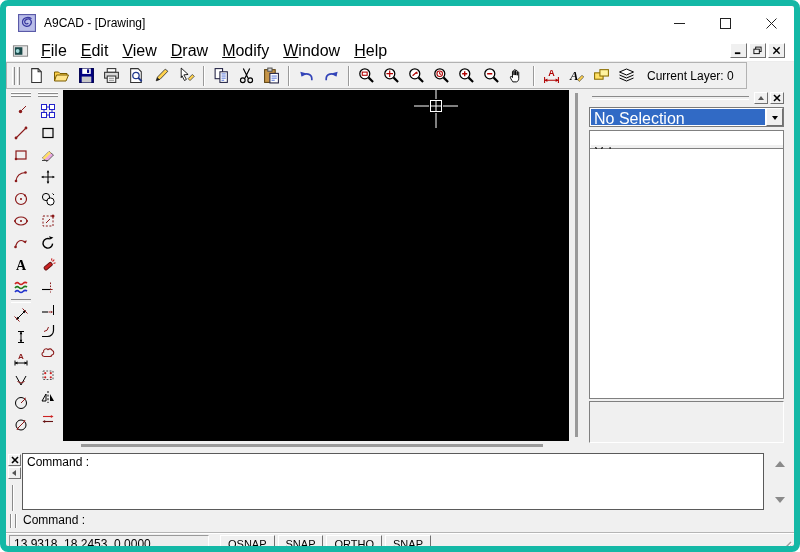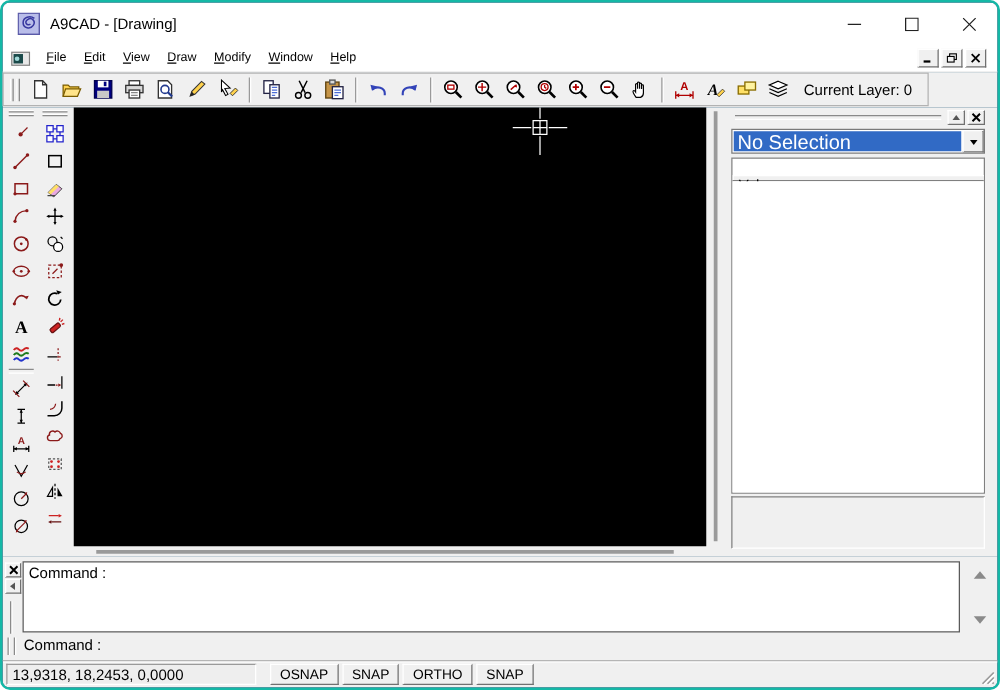--- a/index.html
+++ b/index.html
@@ -1,35 +1,35 @@
 <!DOCTYPE html>
 <html><head>
 <meta charset="utf-8">
 <style>
   * { box-sizing: border-box; margin: 0; padding: 0; }
   html,body { width:800px; height:552px; background:#fff; }
   body { font-family:"Liberation Sans","DejaVu Sans",sans-serif; font-size:12px; color:#000; }
 
-  .window{ width:800px; height:552px; border:2px solid #14b8a6; border-radius:8px;
-           overflow:hidden; background:#0c4a6e; display:flex; flex-direction:column; position:relative; }
+  .window{ width:800px; height:552px; border:6px solid #14b8a6; border-radius:8px;
+           overflow:hidden; background:#737373; display:flex; flex-direction:column; position:relative; }
 
   
   .titlebar{ height:34px; flex:0 0 auto; background:#fff; display:flex; align-items:center; padding-left:12px; }
   .app-icon svg{ width:18px; height:18px; display:block; }
   .title-text{ margin-left:8px; font-size:12px; }
   .win-controls{ margin-left:auto; display:flex; height:100%; }
   .win-btn{ width:46px; display:flex; align-items:center; justify-content:center; cursor:default; }
   .win-btn svg{ width:11px; height:11px; display:block; }
 
   
   .menubar{ height:22px; flex:0 0 auto; background:#fff; display:flex; align-items:center; padding:0 4px; border-bottom:1px solid #ececec; }
   .mdi-doc-icon{ margin:0 5px 0 2px; display:flex; }
   .mdi-doc-icon svg{ width:17px; height:14px; }
   .menu-items{ display:flex; align-items:center; }
-  .menu-item{ padding:2px 7px; font-size:10px; }
+  .menu-item{ padding:2px 7px; font-size:16px; }
   .mdi-controls{ margin-left:auto; display:flex; gap:2px; padding-right:5px; }
   .mdi-btn,.mini-btn{ width:17px; height:15px; background:#f0f0f0; border:1px solid; border-color:#fff #707070 #707070 #fff;
             display:flex; align-items:center; justify-content:center; padding:0; }
   .mdi-btn svg{ width:9px; height:9px; display:block; }
 
   
   .toolbar-row{ height:28px; flex:0 0 auto; background:#f0f0f0; }
   .toolbar-band{ width:741px; height:27px; border:1px solid #b2b2b2; background:#f0f0f0;
                  display:flex; align-items:center; padding:0 4px; }
   .tb-grip{ display:flex; gap:2px; margin:0 4px 0 1px; }

